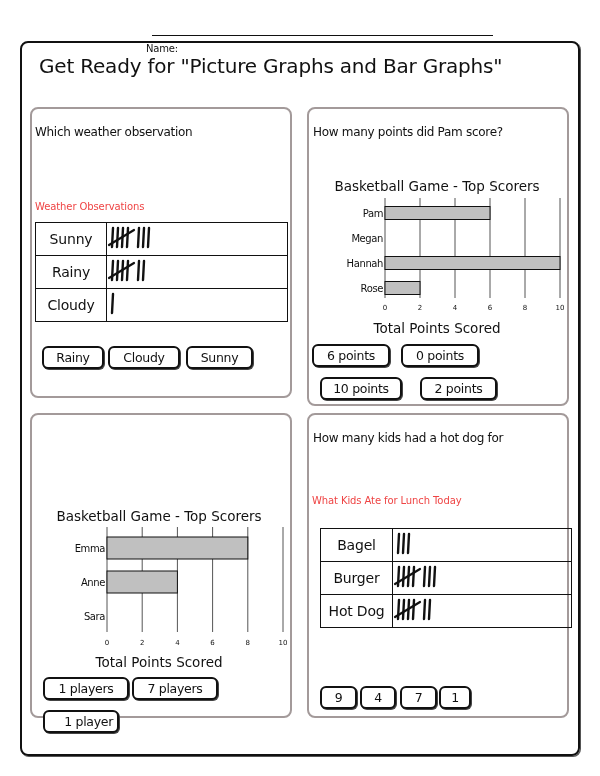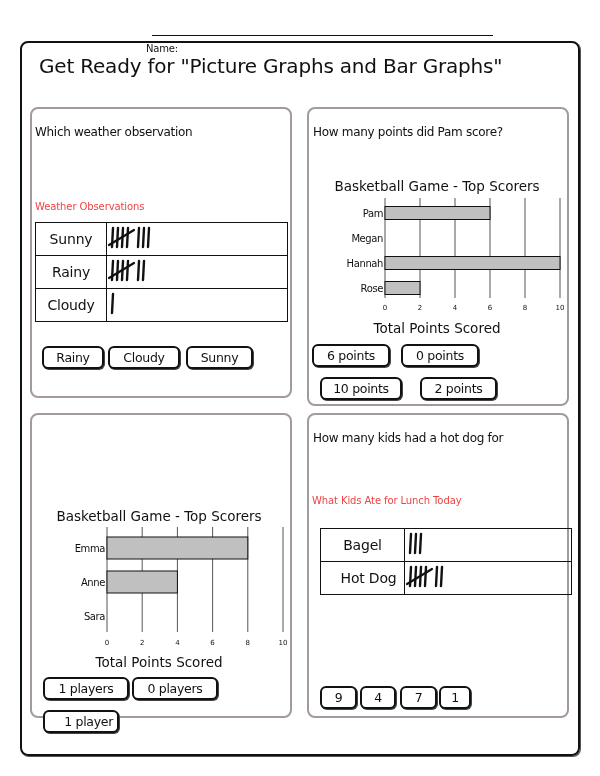--- a/index.html
+++ b/index.html
@@ -122,40 +122,53 @@
     <line x1="253" y1="27" x2="253" y2="132" stroke="#555" stroke-width="1"></line>
     <text x="253" y="145" font-size="7" text-anchor="middle" fill="#111">10</text>
     <text x="75" y="52" font-size="10" text-anchor="end" fill="#111" letter-spacing="-0.4">Emma</text>
     <rect x="77" y="37" width="140.8" height="22" fill="#c0c0c0" stroke="#111" stroke-width="1"></rect>
     <text x="75" y="86" font-size="10" text-anchor="end" fill="#111" letter-spacing="-0.4">Anne</text>
     <rect x="77" y="71" width="70.4" height="22" fill="#c0c0c0" stroke="#111" stroke-width="1"></rect>
     <text x="75" y="120" font-size="10" text-anchor="end" fill="#111" letter-spacing="-0.4">Sara</text>
     <text x="129" y="167" font-size="13.5" text-anchor="middle" fill="#111">Total Points Scored</text>
   </svg>
 <div class="btn" style="left:43px;top:677px;width:74px;">1 players</div>
-<div class="btn" style="left:132px;top:677px;width:74px;">0 players</div>
+<div class="btn" style="left:132px;top:677px;width:74px;">7 players</div>
 <div class="btn" style="left:43px;top:710px;width:64px;text-align:right;">1 player</div>
 
 <div class="abs panel" style="left:307px;top:413px;width:258px;height:301px;"></div>
 <div class="abs q" style="left:313px;top:426px;">
   <div>How many kids had a hot dog for</div>
 </div>
 <div class="abs tbl-title" style="left:312px;top:495px;width:252px;">What Kids Ate for Lunch Today</div>
 <table class="tally" style="left:312px;top:528px;width:252px;margin-left:8px;">
   <tbody id="lunch-rows">
       <tr>
         <td class="lbl" style="width: 71px;">Bagel</td>
         <td style="vertical-align: middle;"><svg width="150" height="28">
             <line x1="6" y1="5" x2="5" y2="24" stroke="#111" stroke-width="2.4" stroke-linecap="round"></line>
             <line x1="11" y1="5" x2="10" y2="24" stroke="#111" stroke-width="2.4" stroke-linecap="round"></line>
             <line x1="16" y1="5" x2="15" y2="24" stroke="#111" stroke-width="2.4" stroke-linecap="round"></line>
           </svg></td>
       </tr>
       <tr>
-        <td class="lbl" style="width: 71px; padding-left: 12px;">Hot Dog</td>
+        <td class="lbl" style="width: 71px;">Burger</td>
+        <td style="vertical-align: middle;"><svg width="150" height="28">
+            <line x1="6" y1="5" x2="5" y2="24" stroke="#111" stroke-width="2.4" stroke-linecap="round"></line>
+            <line x1="11" y1="5" x2="10" y2="24" stroke="#111" stroke-width="2.4" stroke-linecap="round"></line>
+            <line x1="16" y1="5" x2="15" y2="24" stroke="#111" stroke-width="2.4" stroke-linecap="round"></line>
+            <line x1="21" y1="5" x2="20" y2="24" stroke="#111" stroke-width="2.4" stroke-linecap="round"></line>
+            <line x1="2" y1="22" x2="27" y2="7" stroke="#111" stroke-width="2.2" stroke-linecap="round"></line>
+            <line x1="32" y1="5" x2="31" y2="24" stroke="#111" stroke-width="2.4" stroke-linecap="round"></line>
+            <line x1="37" y1="5" x2="36" y2="24" stroke="#111" stroke-width="2.4" stroke-linecap="round"></line>
+            <line x1="42" y1="5" x2="41" y2="24" stroke="#111" stroke-width="2.4" stroke-linecap="round"></line>
+          </svg></td>
+      </tr>
+      <tr>
+        <td class="lbl" style="width: 71px;">Hot Dog</td>
         <td style="vertical-align: middle;"><svg width="150" height="28">
             <line x1="6" y1="5" x2="5" y2="24" stroke="#111" stroke-width="2.4" stroke-linecap="round"></line>
             <line x1="11" y1="5" x2="10" y2="24" stroke="#111" stroke-width="2.4" stroke-linecap="round"></line>
             <line x1="16" y1="5" x2="15" y2="24" stroke="#111" stroke-width="2.4" stroke-linecap="round"></line>
             <line x1="21" y1="5" x2="20" y2="24" stroke="#111" stroke-width="2.4" stroke-linecap="round"></line>
             <line x1="2" y1="22" x2="27" y2="7" stroke="#111" stroke-width="2.2" stroke-linecap="round"></line>
             <line x1="32" y1="5" x2="31" y2="24" stroke="#111" stroke-width="2.4" stroke-linecap="round"></line>
             <line x1="37" y1="5" x2="36" y2="24" stroke="#111" stroke-width="2.4" stroke-linecap="round"></line>
           </svg></td>
       </tr>

